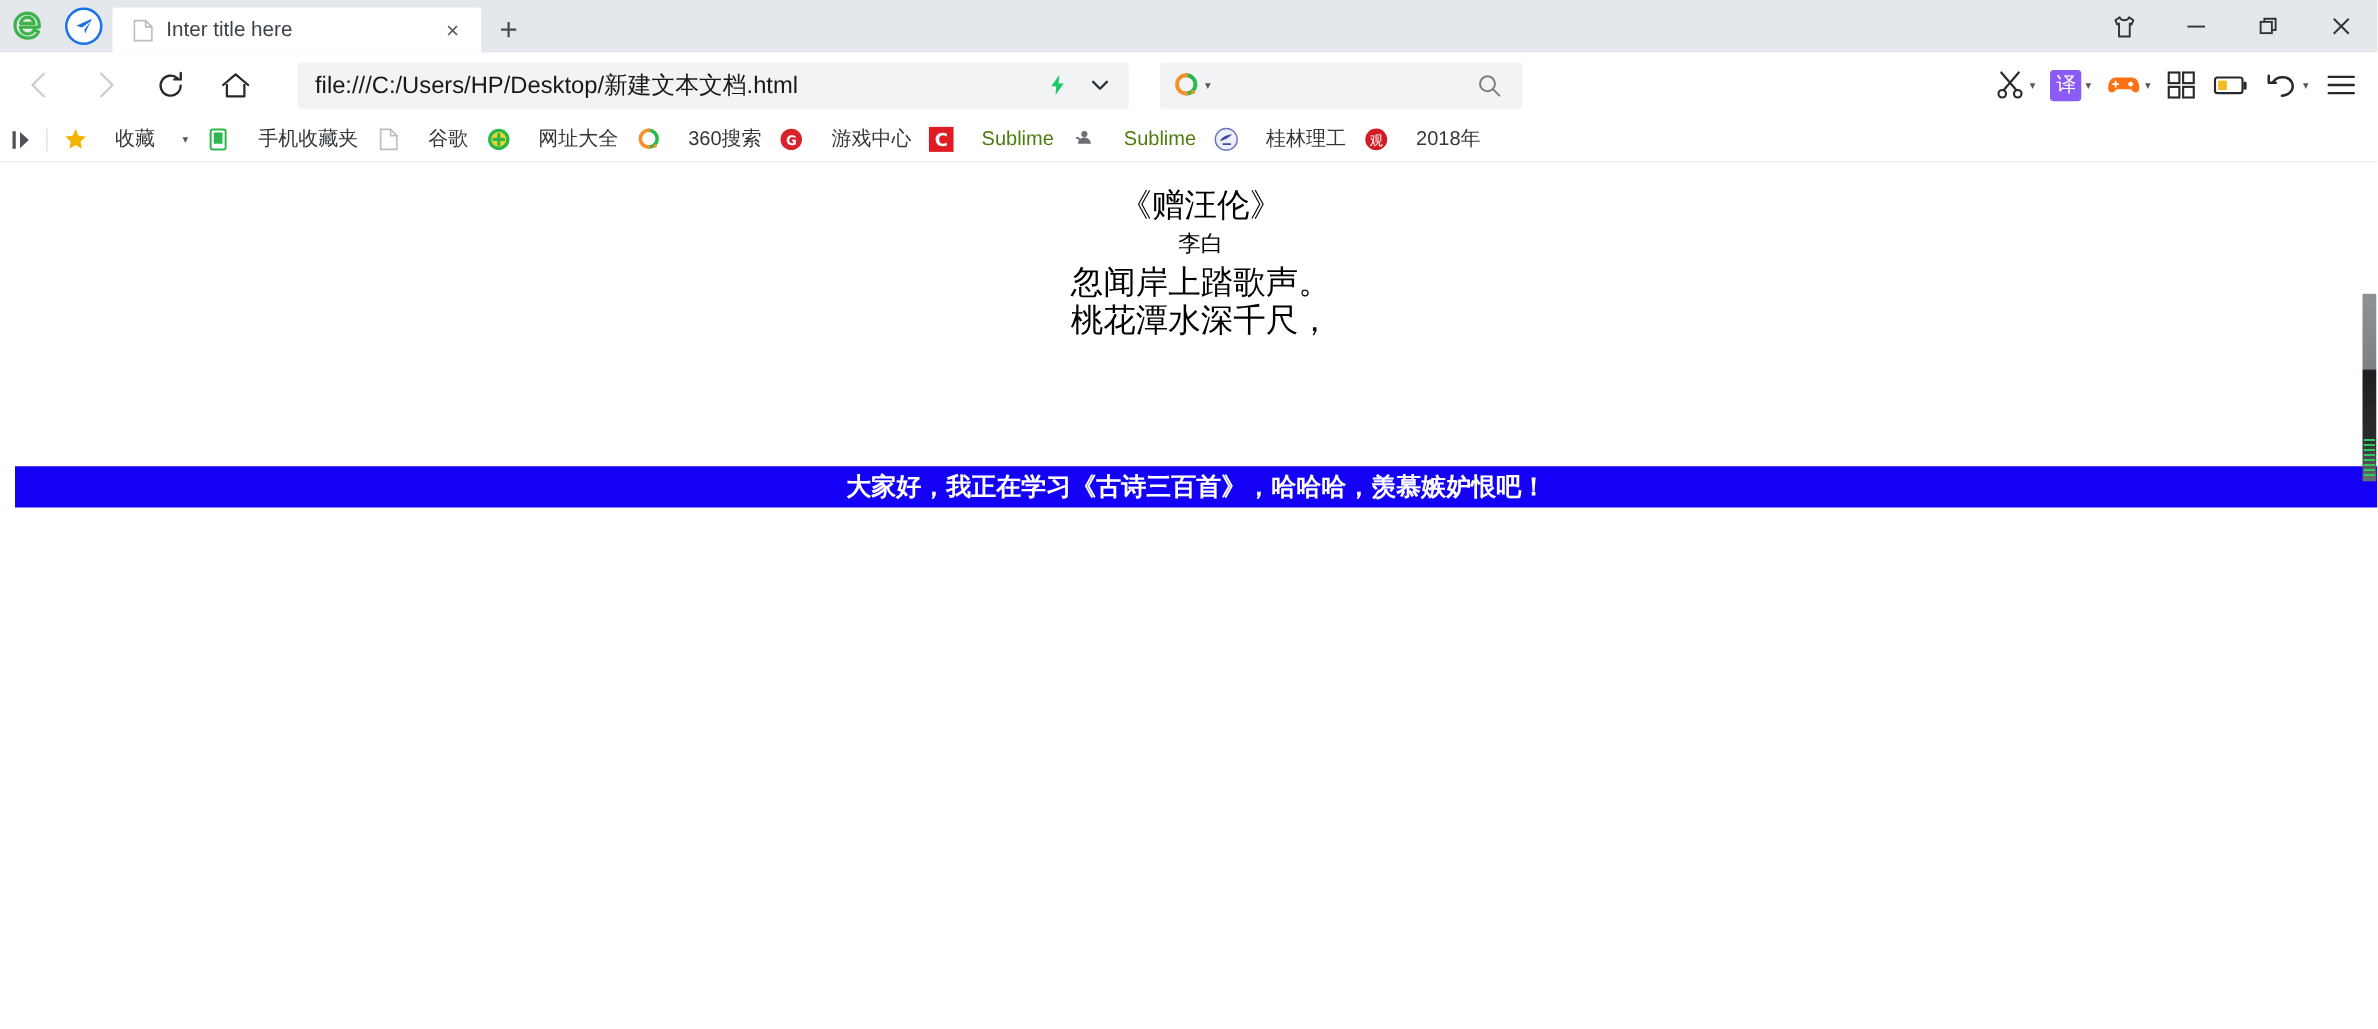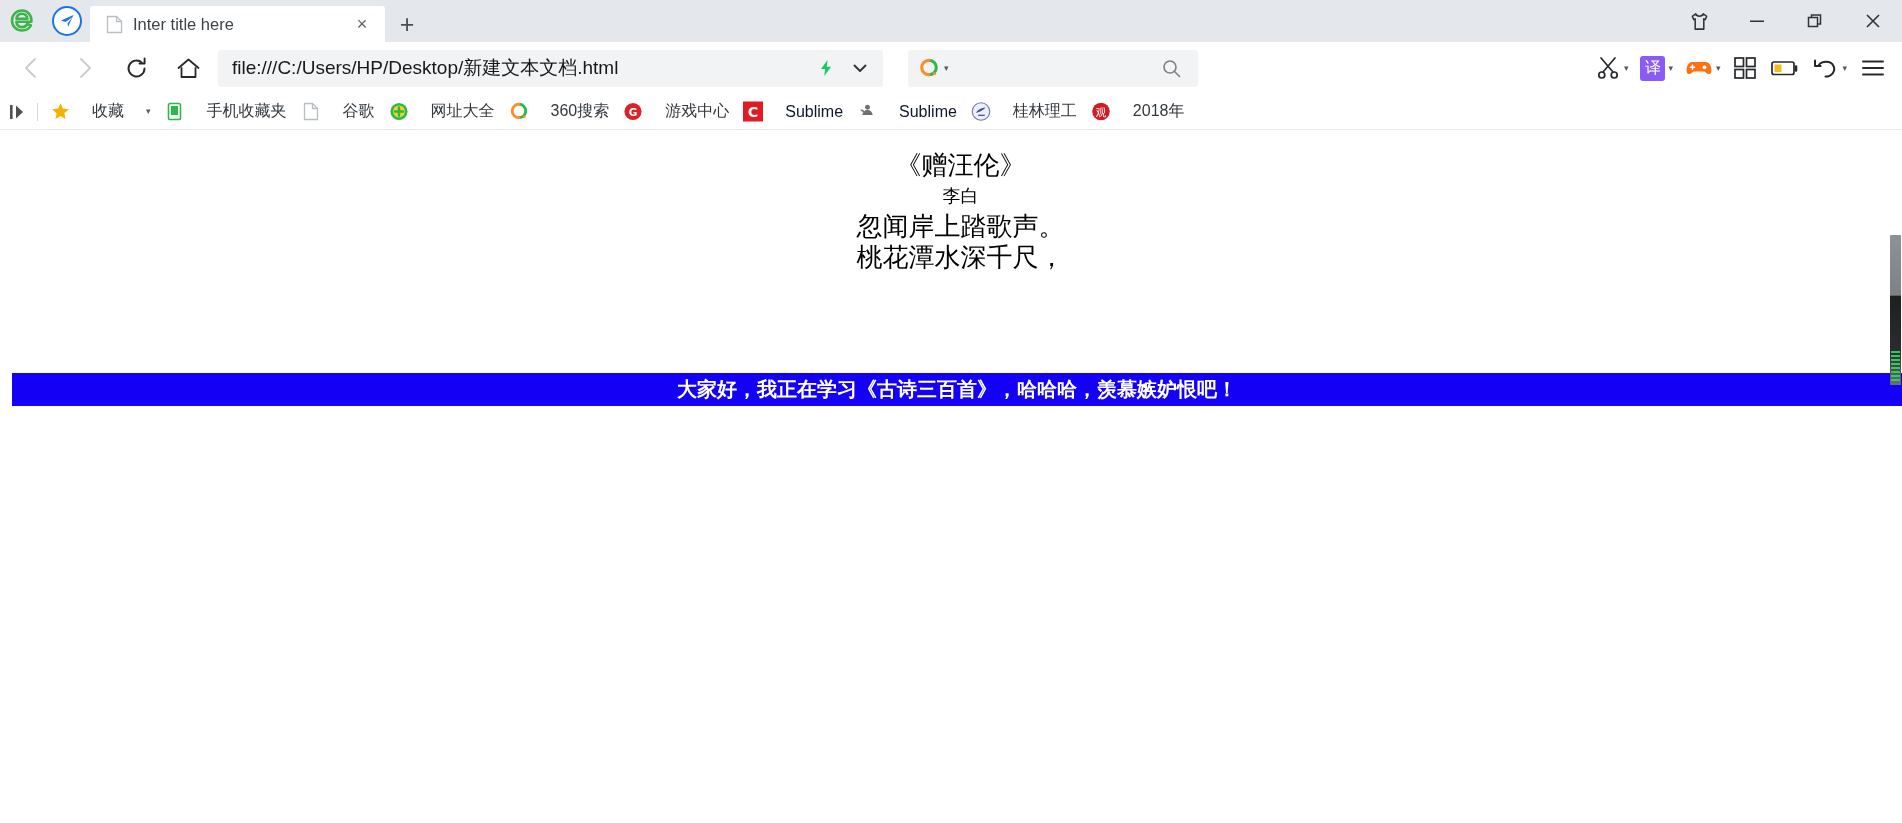--- a/index.html
+++ b/index.html
@@ -106,21 +106,21 @@
     width: 52px; height: 44px;
     display: flex; align-items: center; justify-content: center;
     cursor: pointer;
   }
   .nav-btn.disabled { opacity: 0.32; cursor: default; }
 
   .omnibox {
     flex: 0 0 auto;
     width: 665px;
     height: 37px;
-    margin-left: 4px;
+    margin-left: 24px;
     background: #f1f3f4;
     border-radius: 3px;
     display: flex;
     align-items: center;
     padding: 0 6px 0 0;
   }
   .omnibox-url {
     flex: 1 1 auto;
     font-size: 19px;
     color: #16181a;
@@ -186,21 +186,21 @@
     display: flex;
     align-items: center;
     height: 30px;
     padding: 0 7px;
     gap: 22px;
     cursor: pointer;
     border-radius: 3px;
     white-space: nowrap;
   }
   .bm-label { font-size: 16px; color: #33383d; }
-  .bm-label.grey { color: #0f172a; }
+  .bm-label.grey { color: #4d7c0f; }
   .bm-sep { width:1px; height:18px; background:#d6d9dc; margin:0 5px; }
   .bm-ico {
     width: 20px; height: 20px;
     flex: 0 0 auto;
     display: flex; align-items: center; justify-content: center;
     font-size: 13px;
     line-height: 1;
   }
 
   

